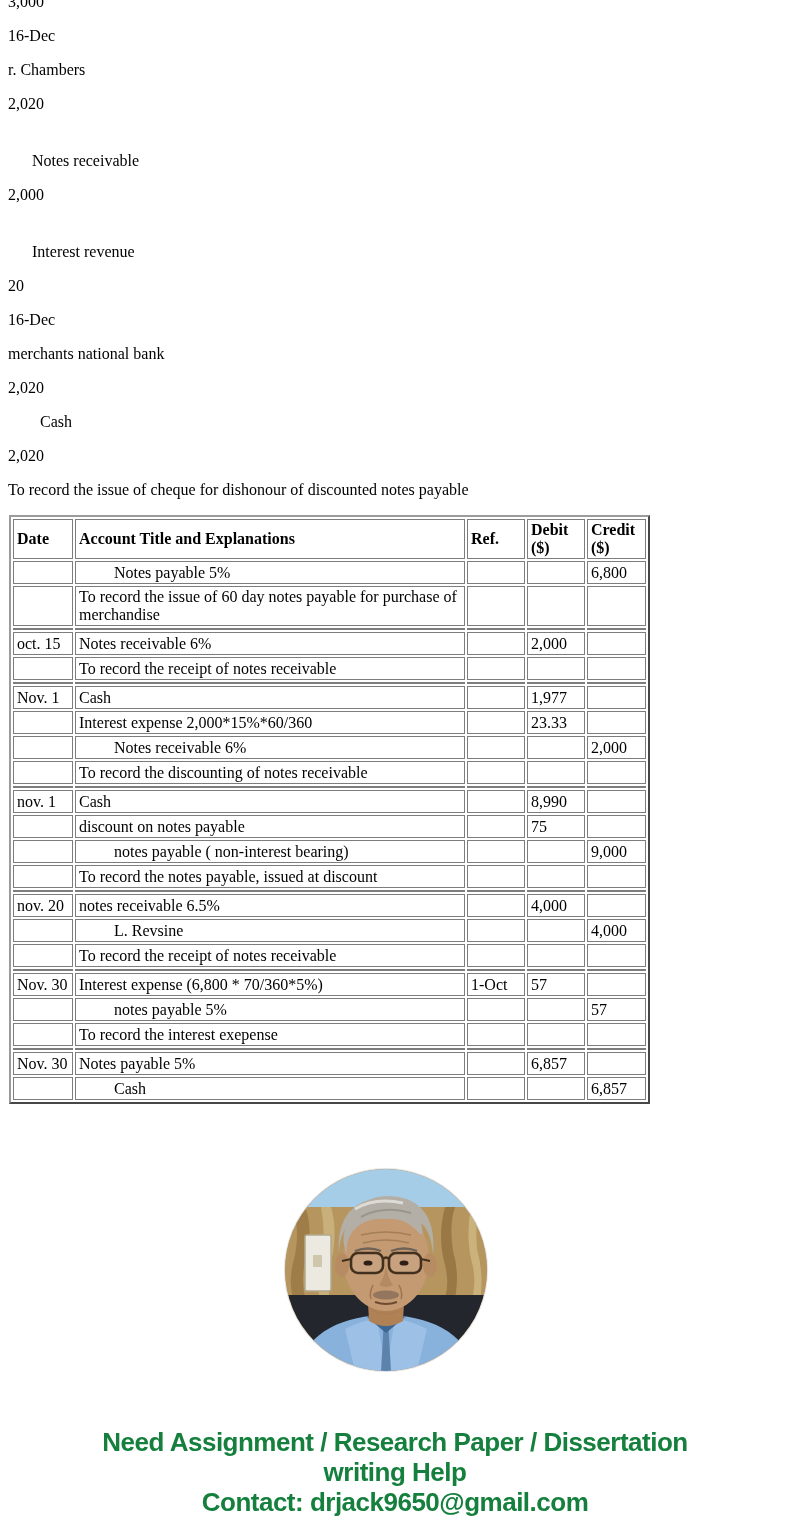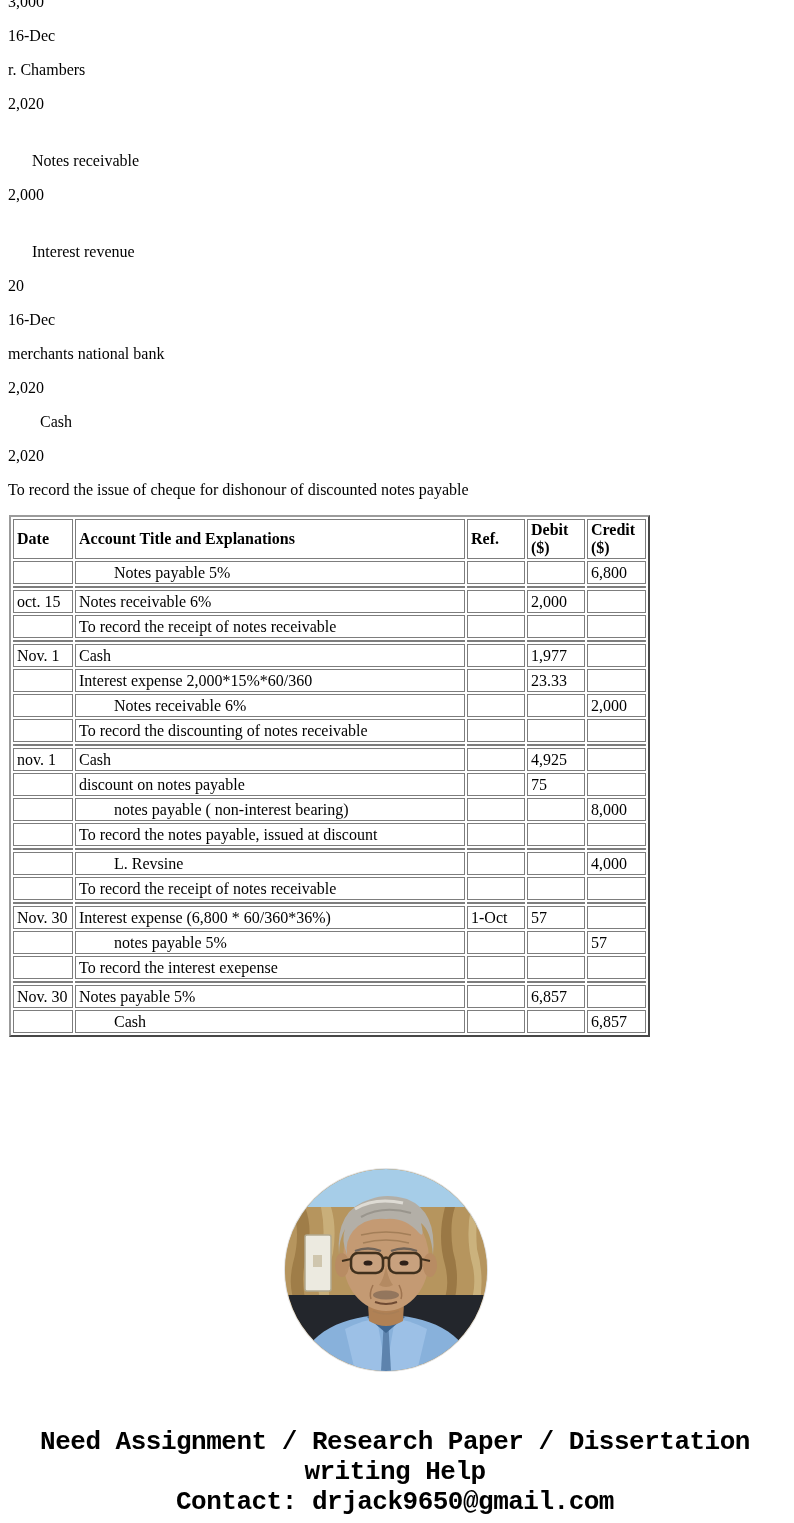--- a/index.html
+++ b/index.html
@@ -26,21 +26,21 @@
   col.c-ref{width:58px;}
   col.c-debit{width:58px;}
   col.c-credit{width:59px;}
 
   
   .photo-wrap{margin-top:27px;text-align:center;}
   .photo{display:inline-block;width:202px;height:202px;border-radius:50%;overflow:hidden;background:#b6955e;box-shadow:0 0 0 1px #e2e2e2;}
   .photo svg{display:block;width:202px;height:202px;}
 
   
-  .footer{margin-top:52px;text-align:center;font-family:Liberation Mono, monospace;font-weight:bold;font-size:26px;line-height:30px;letter-spacing:-0.5px;color:#000000;padding-left:18px;}
+  .footer{margin-top:52px;text-align:center;font-family:Liberation Sans, sans-serif;font-weight:bold;font-size:26px;line-height:30px;letter-spacing:-0.5px;color:#15803d;padding-left:18px;}
 </style>
 </head>
 <body>
 
 <div class="page">
 
   <section class="intro">
       <p class="ind-0 first">3,000</p>
       <p class="ind-0">16-Dec</p>
       <p class="ind-0">r. Chambers</p>
@@ -76,20 +76,27 @@
           </tr>
         </thead>
       <tbody>
           <tr>
             <td></td>
             <td class="indent">Notes payable 5%</td>
             <td></td>
             <td></td>
             <td>6,800</td>
           </tr>
+          <tr>
+            <td></td>
+            <td>To record the issue of 60 day notes payable for purchase of merchandise</td>
+            <td></td>
+            <td></td>
+            <td></td>
+          </tr>
           <tr class="spacer">
             <td></td>
             <td></td>
             <td></td>
             <td></td>
             <td></td>
           </tr>
           <tr>
             <td>oct. 15</td>
             <td>Notes receivable 6%</td>
@@ -143,52 +150,59 @@
             <td></td>
             <td></td>
             <td></td>
             <td></td>
             <td></td>
           </tr>
           <tr>
             <td>nov. 1</td>
             <td>Cash</td>
             <td></td>
-            <td>4,925</td>
+            <td>8,990</td>
             <td></td>
           </tr>
           <tr>
             <td></td>
             <td>discount on notes payable</td>
             <td></td>
             <td>75</td>
             <td></td>
           </tr>
           <tr>
             <td></td>
             <td class="indent">notes payable ( non-interest bearing)</td>
             <td></td>
             <td></td>
-            <td>8,000</td>
+            <td>9,000</td>
           </tr>
           <tr>
             <td></td>
             <td>To record the notes payable, issued at discount</td>
             <td></td>
             <td></td>
             <td></td>
           </tr>
           <tr class="spacer">
             <td></td>
             <td></td>
             <td></td>
             <td></td>
             <td></td>
           </tr>
           <tr>
+            <td>nov. 20</td>
+            <td>notes receivable 6.5%</td>
+            <td></td>
+            <td>4,000</td>
+            <td></td>
+          </tr>
+          <tr>
             <td></td>
             <td class="indent">L. Revsine</td>
             <td></td>
             <td></td>
             <td>4,000</td>
           </tr>
           <tr>
             <td></td>
             <td>To record the receipt of notes receivable</td>
             <td></td>
@@ -197,21 +211,21 @@
           </tr>
           <tr class="spacer">
             <td></td>
             <td></td>
             <td></td>
             <td></td>
             <td></td>
           </tr>
           <tr>
             <td>Nov. 30</td>
-            <td>Interest expense (6,800 * 60/360*36%)</td>
+            <td>Interest expense (6,800 * 70/360*5%)</td>
             <td>1-Oct</td>
             <td>57</td>
             <td></td>
           </tr>
           <tr>
             <td></td>
             <td class="indent">notes payable 5%</td>
             <td></td>
             <td></td>
             <td>57</td>

